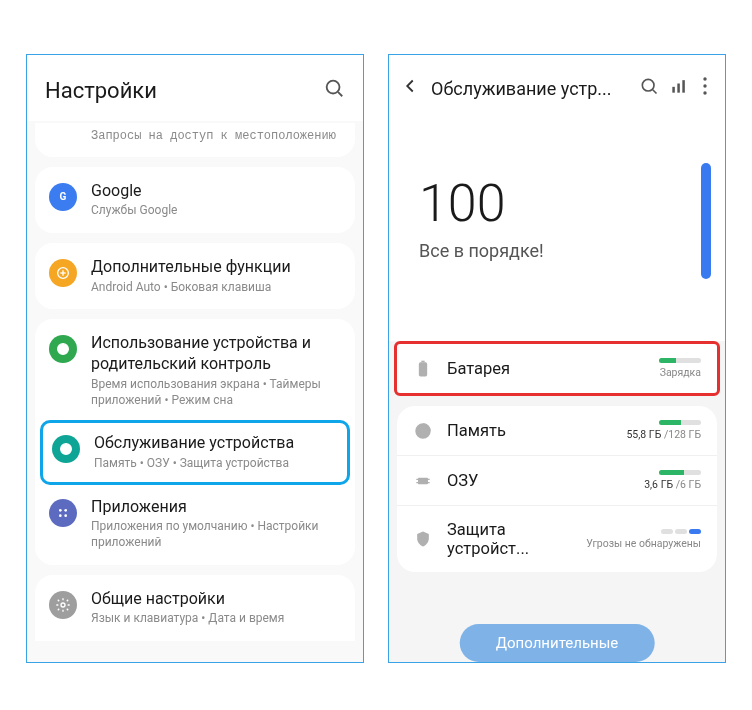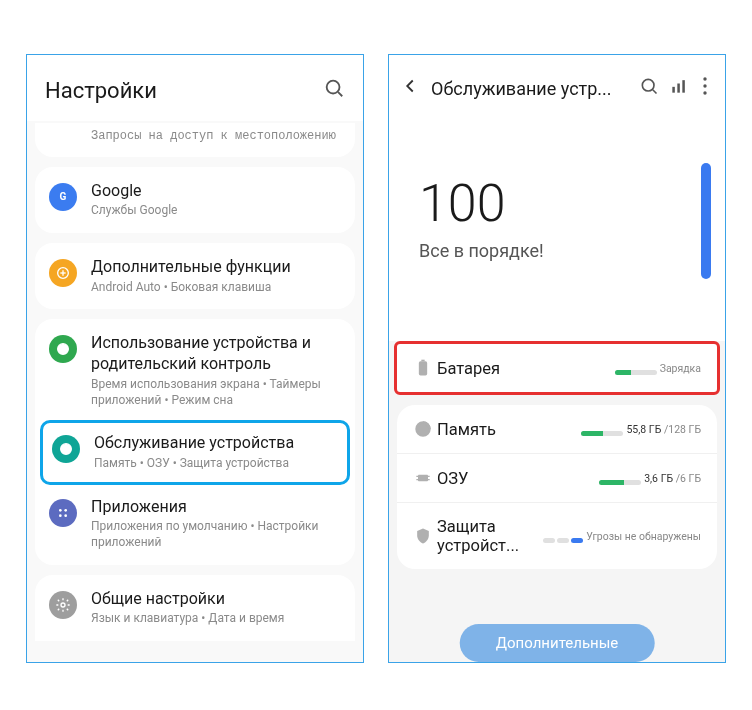--- a/index.html
+++ b/index.html
@@ -90,28 +90,28 @@
     height: 116px;
     border-radius: 5px;
     background: #3a7af0;
   }
 
   .care-list { background: #fff; border-radius: 18px; margin: 10px 8px; }
   .care-row {
     display: flex;
     align-items: center;
     padding: 14px 16px;
-    gap: 4px;
+    gap: 14px;
     border-bottom: 1px solid #f0f0f0;
   }
   .care-row:last-child { border-bottom: none; }
   .care-icon { width: 20px; height: 20px; flex-shrink: 0; }
   .care-icon svg { width: 20px; height: 20px; fill: #b0b0b0; }
   .care-label { flex: 1; font-size: 16.5px; color: #1a1a1a; }
-  .care-val { display: flex; flex-direction: row; align-items: flex-end; gap: 3px; }
+  .care-val { display: flex; flex-direction: column; align-items: flex-end; gap: 3px; }
   .bar { width: 42px; height: 5px; border-radius: 3px; background: #e0e0e0; overflow: hidden; }
   .bar-fill { height: 100%; background: #2db566; }
   .bar-small { font-size: 10.5px; color: #888; }
   .bar-small .dark { color: #333; }
   .seg-bar { display:flex; gap:2px; }
   .seg { width: 12px; height: 5px; border-radius: 3px; background: #e0e0e0; }
   .seg.blue { background: #3a7af0; }
 
   .highlight-right {
     border: 3px solid #e63030;

